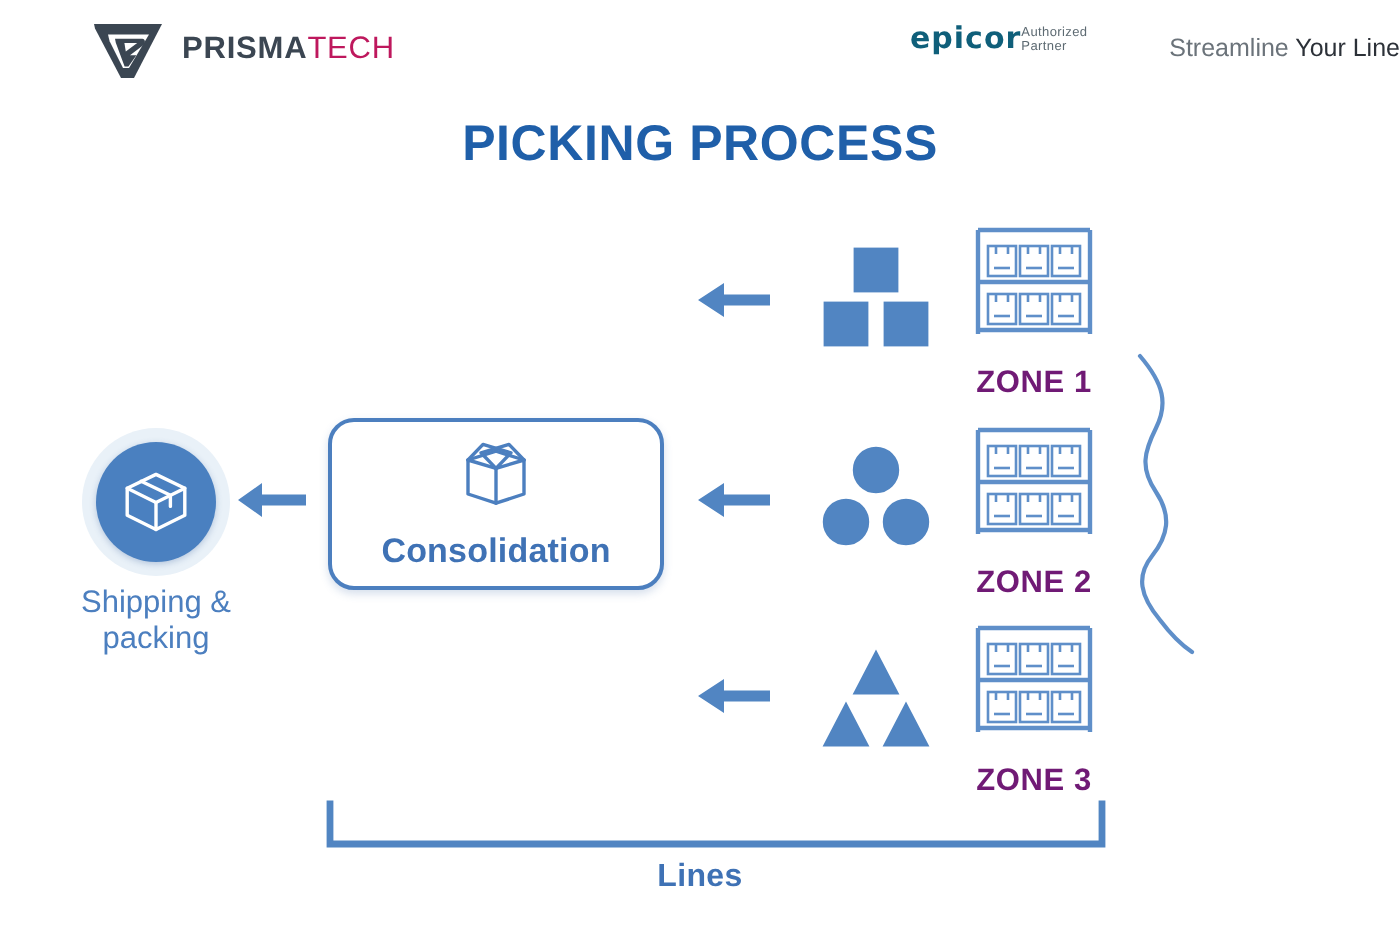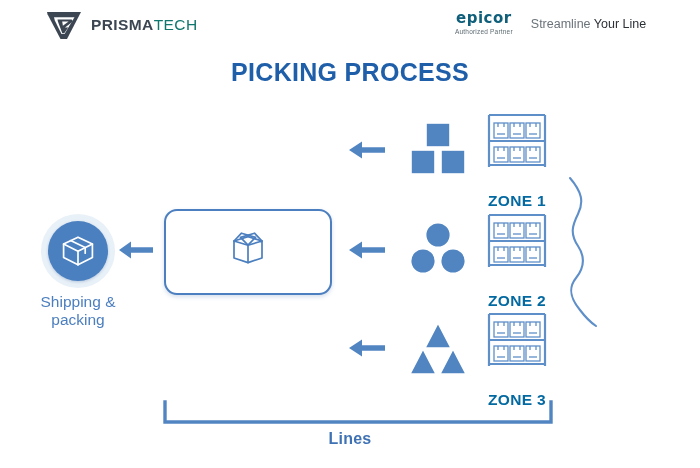--- a/index.html
+++ b/index.html
@@ -13,45 +13,45 @@
   .stage{position:relative;width:700px;height:468px;}
 
   
   .brand-left{position:absolute;left:46px;top:10px;display:flex;align-items:center;gap:9px;}
   .brand-left .mark{width:36px;height:30px;display:block;}
   .brand-left .wordmark{
     font-size:15.5px;letter-spacing:.4px;line-height:1;white-space:nowrap;
     color:#5a6470;
   }
   .brand-left .wordmark b{color:#3b4652;font-weight:bold;}
-  .brand-left .wordmark span{color:#0f766e;font-weight:normal;}
+  .brand-left .wordmark span{color:#be185d;font-weight:normal;}
 
   .brand-right{position:absolute;left:455px;top:11px;display:flex;align-items:flex-start;gap:18px;}
-  .epicor-block{display:flex;flex-direction:column;align-items:center;line-height:1;}
+  .epicor-block{display:flex;flex-direction:row;align-items:center;line-height:1;}
   .epicor-word{
     font-size:15px;font-weight:bold;letter-spacing:.5px;color:#0f5f7a;
     font-family:"DejaVu Sans", sans-serif;
   }
   .epicor-sub{font-size:6.5px;color:#5d6a72;margin-top:3px;letter-spacing:.2px;}
   .tagline{font-size:12.5px;color:#6b737a;white-space:nowrap;padding-top:6px;}
   .tagline b{color:#2c3138;font-weight:normal;}
 
   
   .title{
     position:absolute;left:0;right:0;top:58px;text-align:center;
     font-size:25px;font-weight:bold;letter-spacing:.3px;color:#1f5fa9;
   }
 
   
   .abs{position:absolute;}
 
   
   .zone-group{position:absolute;width:90px;text-align:center;}
   .zone-group .rack{display:block;margin:0 auto;}
-  .zone-label{font-size:15.5px;margin-top:18px;color:#0369a1;font-weight:bold;letter-spacing:.3px;}
+  .zone-label{font-size:15.5px;margin-top:8px;color:#701a75;font-weight:bold;letter-spacing:.3px;}
 
   
   .shapes{position:absolute;width:64px;height:56px;}
 
   
   .arrow{position:absolute;}
 
   
   .consol{
     position:absolute;left:164px;top:209px;width:164px;height:82px;
@@ -145,20 +145,21 @@
       <svg width="48" height="42" viewBox="0 0 48 42">
         <g fill="none" stroke="#4c7fbf" stroke-width="1.7" stroke-linejoin="round" stroke-linecap="round">
           <path d="M24 17.2 L10 13.0 L10 30.0 L24 34.6 L38 30.0 L38 13.0 Z"></path>
           <path d="M10 13.0 L24 8.6 L38 13.0"></path>
           <path d="M24 17.2 L24 34.6"></path>
           <path d="M10 13.0 L17.5 5.2 L31.5 9.4 L24 17.2"></path>
           <path d="M38 13.0 L30.5 5.2 L16.5 9.4 L24 17.2"></path>
         </g>
       </svg>
     </span>
+    <span class="consol-label">Consolidation</span>
   </div>
 
   <span class="arrow" style="left:348px;top:140px;">
     <svg width="38" height="20" viewBox="0 0 38 20">
       <path d="M37 7.3 L14 7.3 L14 1.5 L1 10 L14 18.5 L14 12.7 L37 12.7 Z" fill="#5185c2"></path>
     </svg>
   </span>
 
   <span class="shapes" style="left:406px;top:121px;">
     <svg width="64" height="56" viewBox="0 0 64 56">

